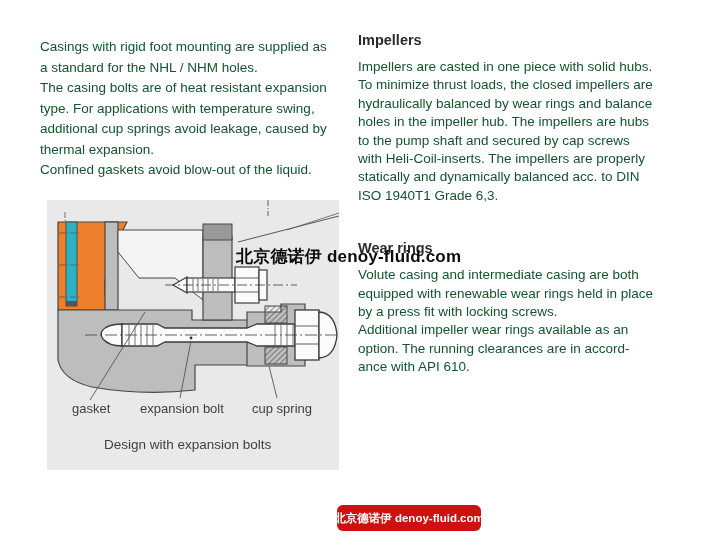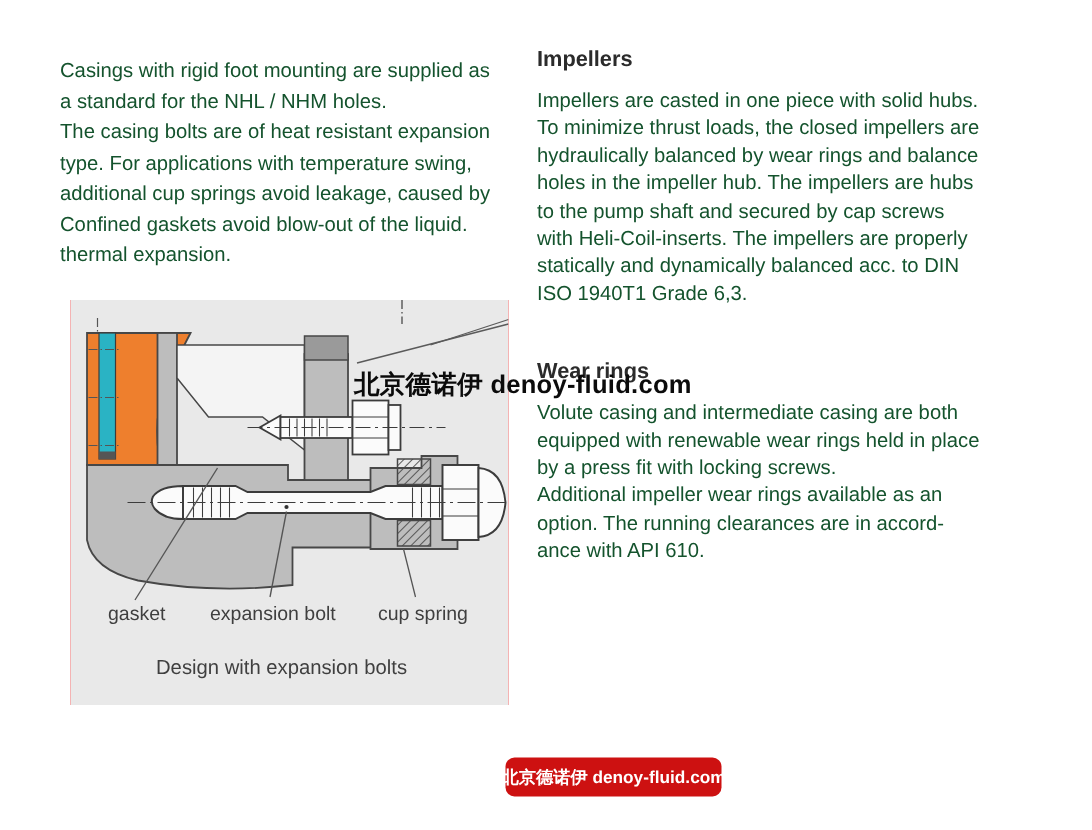--- a/index.html
+++ b/index.html
@@ -16,21 +16,21 @@
   }
   .body-block{margin-top:7px;}
   .bline{
     font-size:13.5px;color:#14532d;line-height:20.5px;white-space:nowrap;
   }
   .col-right .bline{line-height:18.4px;}
   .wear-section{margin-top:33px;}
   
   .figure-panel{
     position:absolute;left:47px;top:200px;width:292px;height:270px;
-    background:#ef4444;
+    background:#e5e5e5;
   }
   .figure-panel svg{display:block;}
   .fig-label{
     font-size:13px;fill:#3f3f3f;
   }
   .fig-caption{
     font-size:13.5px;fill:#3f3f3f;
   }
   
   .wm-inline{
@@ -49,22 +49,22 @@
 </head>
 <body>
 
 <div class="col col-left">
   <div class="body-block">
     <div class="bline">Casings with rigid foot mounting are supplied as</div>
     <div class="bline">a standard for the NHL / NHM holes.</div>
     <div class="bline">The casing bolts are of heat resistant expansion</div>
     <div class="bline">type. For applications with temperature swing,</div>
     <div class="bline">additional cup springs avoid leakage, caused by</div>
+    <div class="bline">thermal expansion.</div>
     <div class="bline">Confined gaskets avoid blow-out of the liquid.</div>
-    <div class="bline">thermal expansion.</div>
   </div>
 </div>
 
 <div class="col col-right">
   <div>
     <div class="heading">Impellers</div>
     <div class="body-block">
       <div class="bline">Impellers are casted in one piece with solid hubs.</div>
       <div class="bline">To minimize thrust loads, the closed impellers are</div>
       <div class="bline">hydraulically balanced by wear rings and balance</div>

